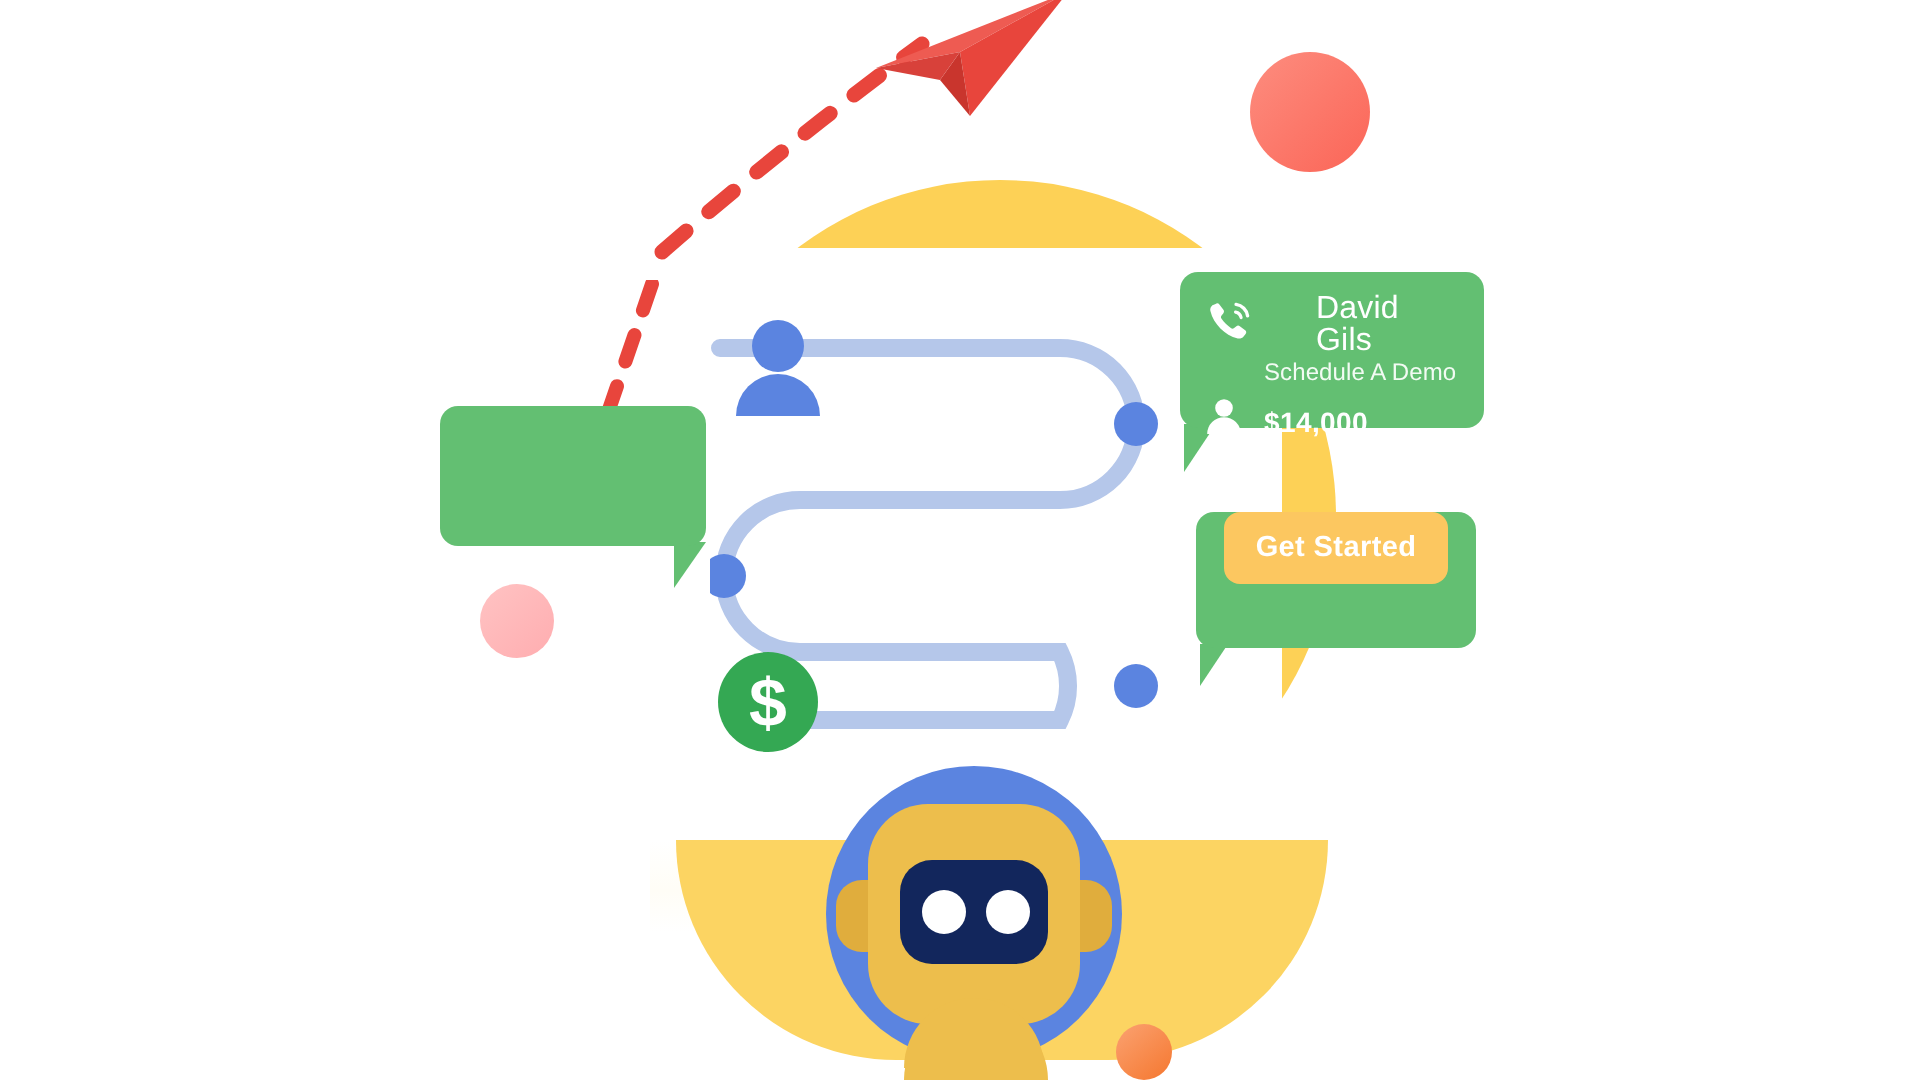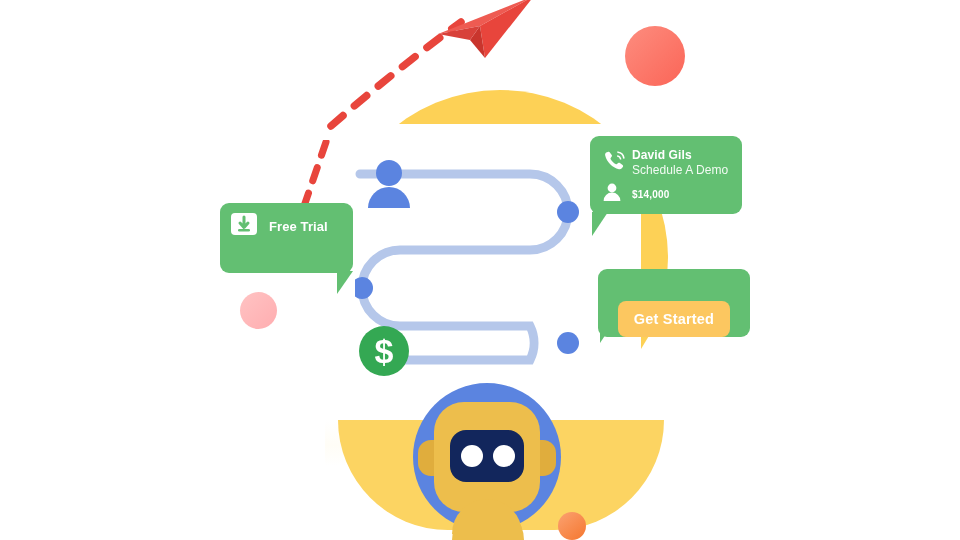--- a/index.html
+++ b/index.html
@@ -101,50 +101,51 @@
   #contact-bubble {
     left: 590px; top: 136px;
     width: 152px; height: 78px;
     padding: 11px 12px 0 12px;
   }
   .contact-row { display: flex; align-items: flex-start; }
   .phone-wrap { width: 30px; flex: 0 0 30px; padding-top: 2px; }
   .contact-text { flex: 1; }
   #contact-name {
     color: #ffffff;
-    font-size: 12px;
-    font-weight: bold;
+    font-size: 16px;
+    font-weight: normal;
     line-height: 16px;
     letter-spacing: 0.1px;
+    margin-left: 26px;
   }
   #contact-sub {
     color: #f2fbf3;
     font-size: 12px;
     line-height: 15px;
     letter-spacing: 0.05px;
   }
   .amount-row {
     display: flex;
     align-items: center;
     margin-top: 4px;
   }
   .amount-row .user-wrap { width: 30px; flex: 0 0 30px; }
   #contact-amount {
     color: #ffffff;
-    font-size: 10px;
+    font-size: 14px;
     font-weight: bold;
     letter-spacing: 0.2px;
   }
 
   
   #cta-bubble {
-    left: 598px; top: 269px;
-    width: 152px; height: 68px;
+    left: 598px; top: 256px;
+    width: 140px; height: 68px;
     display: flex;
-    align-items: flex-end;
+    align-items: flex-start;
     justify-content: center;
   }
   #cta-button {
     background: #fcc760;
     color: #ffffff;
     border: none;
     border-radius: 8px;
     font-family: "Liberation Sans", sans-serif;
     font-size: 14.5px;
     font-weight: bold;
@@ -278,30 +279,20 @@
         </span>
         <span id="contact-amount">$14,000</span>
       </div>
     </div>
 
     <div class="bubble" id="cta-bubble">
       <button id="cta-button">Get Started</button>
     </div>
 
     <div class="bubble" id="trial-bubble">
-      <div class="trial-top">
-        <span>
-          <svg width="26" height="22" viewBox="0 0 26 22">
-            <rect x="0" y="0" width="26" height="22" rx="4" fill="#ffffff"></rect>
-            <path d="M13 4 L13 12 M9 10 L13 14.5 L17 10" stroke="#63bf72" stroke-width="3" fill="none" stroke-linecap="round" stroke-linejoin="round"></path>
-            <rect x="7" y="16" width="12" height="2.6" rx="1.3" fill="#63bf72"></rect>
-          </svg>
-        </span>
-        <span id="trial-title">Free Trial</span>
-      </div>
     </div>
   </div>
 
   <div class="layer">
     <div id="yellow-disc-2"></div>
   </div>
 
   <div class="layer">
     <svg id="robot" width="150" height="160" viewBox="0 0 150 160">
 

